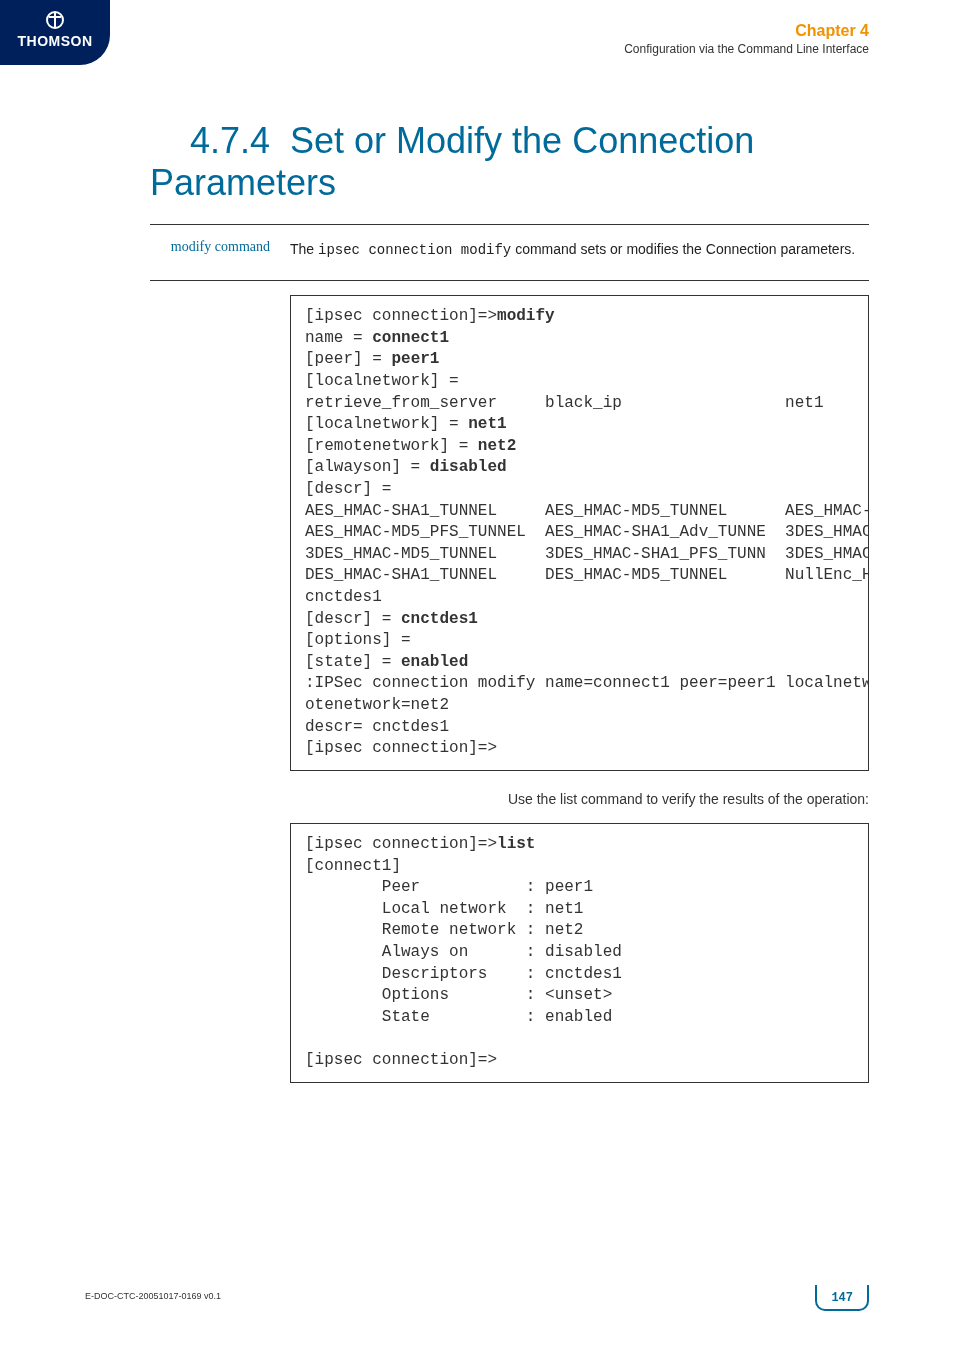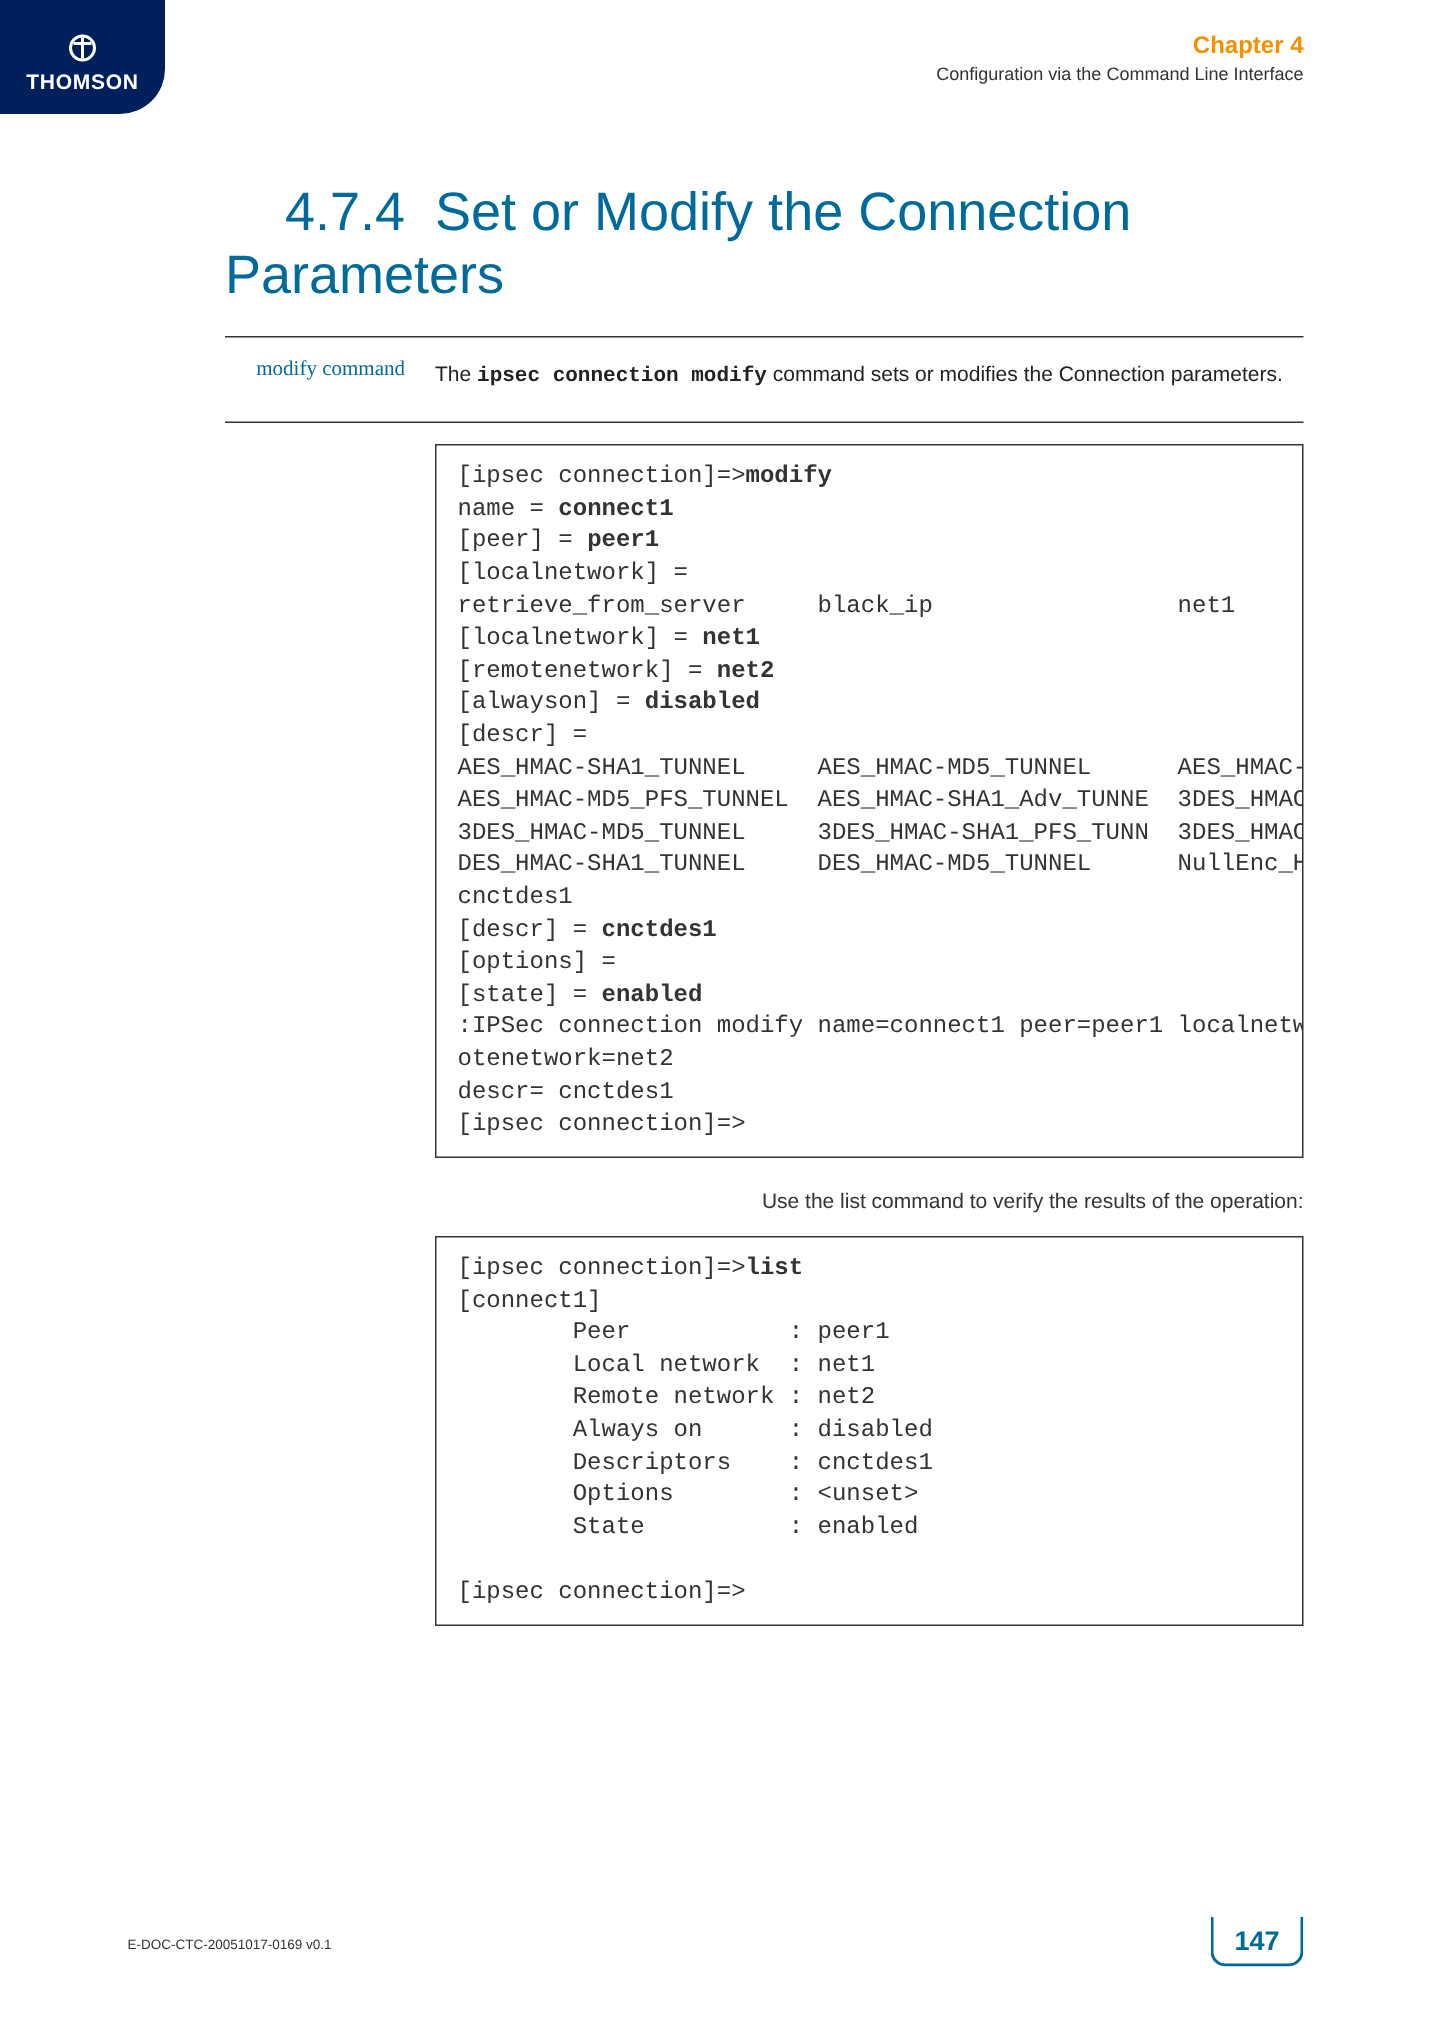--- a/index.html
+++ b/index.html
@@ -10,26 +10,26 @@
     width: 954px;
     height: 1351px;
     position: relative;
     color: #333;
   }
   .logo-region {
     position: absolute;
     top: 0;
     left: 0;
     width: 110px;
-    height: 76px;
+    height: 65px;
     background: #00205c;
     border-bottom-right-radius: 30px;
     color: #fff;
     text-align: center;
-    padding-top: 22px;
+    padding-top: 10px;
     box-sizing: border-box;
   }
   .logo-icon {
     font-size: 20px;
     line-height: 1;
   }
   .logo-text {
     font-size: 14px;
     font-weight: bold;
     letter-spacing: 0.5px;
@@ -88,21 +88,21 @@
     font-family: Liberation Serif, serif;
   }
   .row-body {
     flex: 1;
     font-size: 14px;
     line-height: 1.45;
     color: #222;
   }
   .row-body .mono {
     font-family: "Courier New", monospace;
-    font-weight: bold;
+    font-weight: normal;
   }
   .code-block {
     border: 1px solid #333;
     margin-top: 14px;
     margin-left: 140px;
     padding: 10px 14px;
     font-family: "Courier New", monospace;
     font-size: 16px;
     line-height: 1.35;
     white-space: pre;
@@ -150,21 +150,22 @@
   .page-num-box {
     position: absolute;
     right: 85px;
     bottom: 0;
     border: 2px solid #006b9a;
     border-top: none;
     border-radius: 0 0 10px 10px;
     padding: 6px 14px 4px;
     color: #006b9a;
     font-weight: bold;
-    font-size: 18px;
+    font-size: 12px;
+    font-family: Liberation Mono, monospace;
   }
   .placeholder-space {
     height: 20px;
   }
 </style>
 </head>
 <body>
 
 <div class="logo-region">
   <div class="logo-icon">

